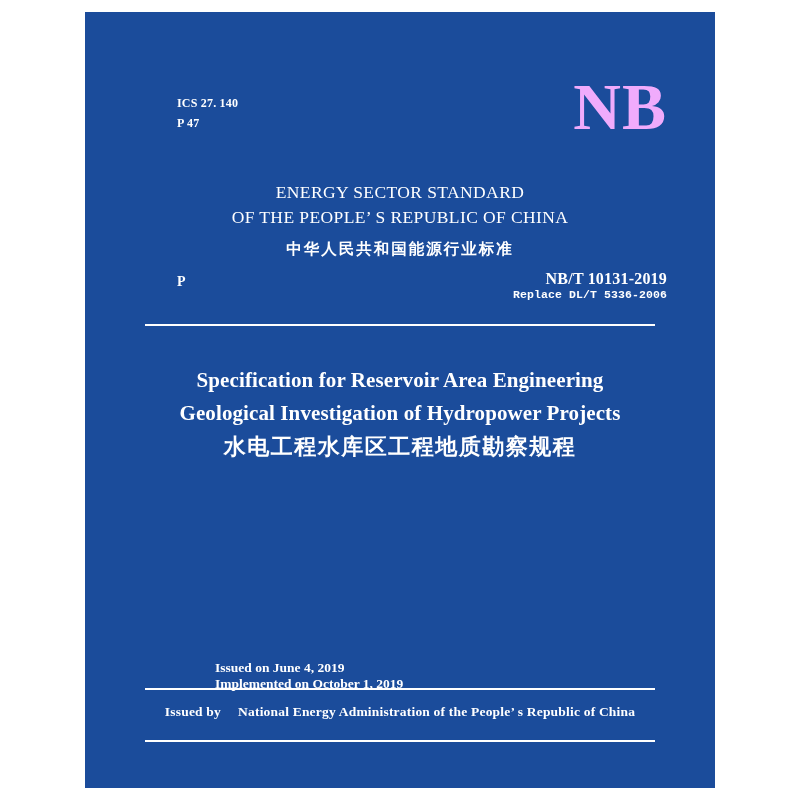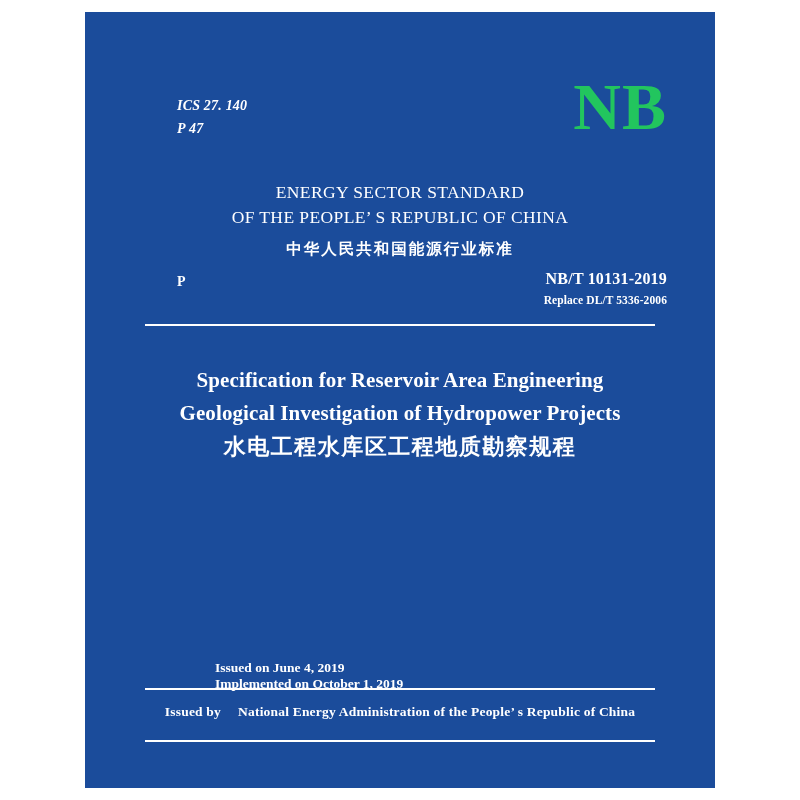--- a/index.html
+++ b/index.html
@@ -34,36 +34,35 @@
     position: absolute;
     left: 0;
     top: 62px;
     width: 100%;
     height: 90px;
   }
   .ics-block {
     position: absolute;
     left: 92px;
     top: 20px;
-    font-size: 14px;
+    font-size: 12px;
     font-weight: bold;
     line-height: 1.65;
     letter-spacing: 0.2px;
-    font-style: italic;
   }
   .nb-logo {
     position: absolute;
     right: 48px;
     top: 0px;
     font-family: "Liberation Serif", serif;
     font-weight: bold;
     font-size: 66px;
     letter-spacing: 1px;
     line-height: 1;
-    color: #22c55e;
+    color: #f0abfc;
   }
   
   .std-title {
     position: absolute;
     left: 0;
     top: 168px;
     width: 100%;
     text-align: center;
   }
   .std-title .l1,
@@ -100,24 +99,24 @@
     right: 48px;
     top: 0px;
     text-align: right;
   }
   .std-no .num {
     font-size: 16px;
     font-weight: bold;
     letter-spacing: 0.2px;
   }
   .std-no .replace {
-    margin-top: 6px;
     font-size: 11.5px;
     font-weight: bold;
     letter-spacing: 0.1px;
+    font-family: Liberation Mono, monospace;
   }
   
   .rule {
     position: absolute;
     left: 60px;
     width: 510px;
     height: 2px;
     background: #ffffff;
   }
   .rule-top { top: 312px; }

